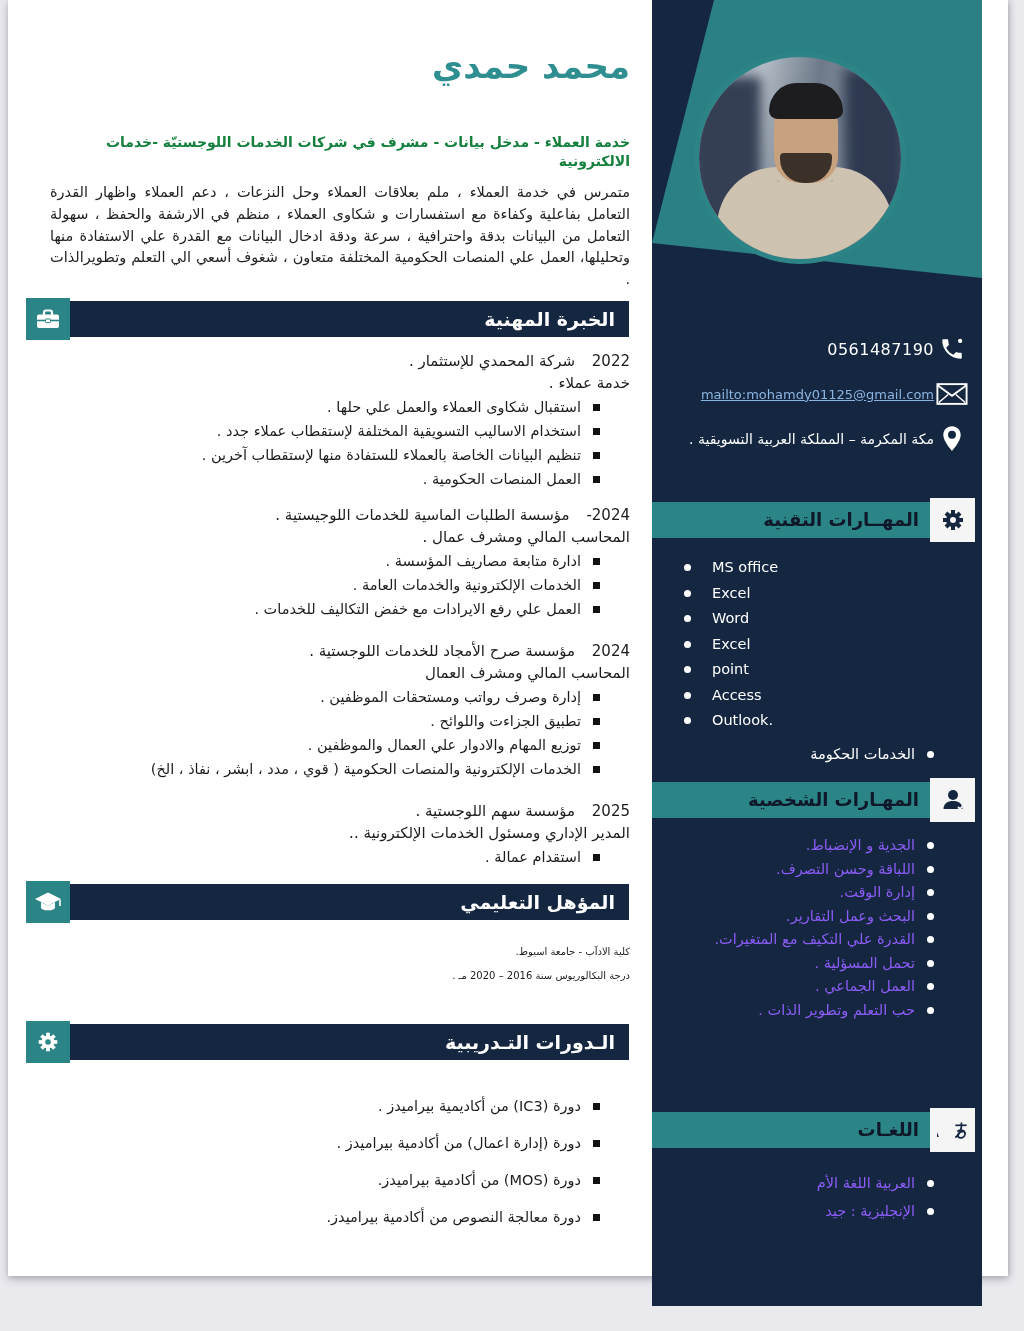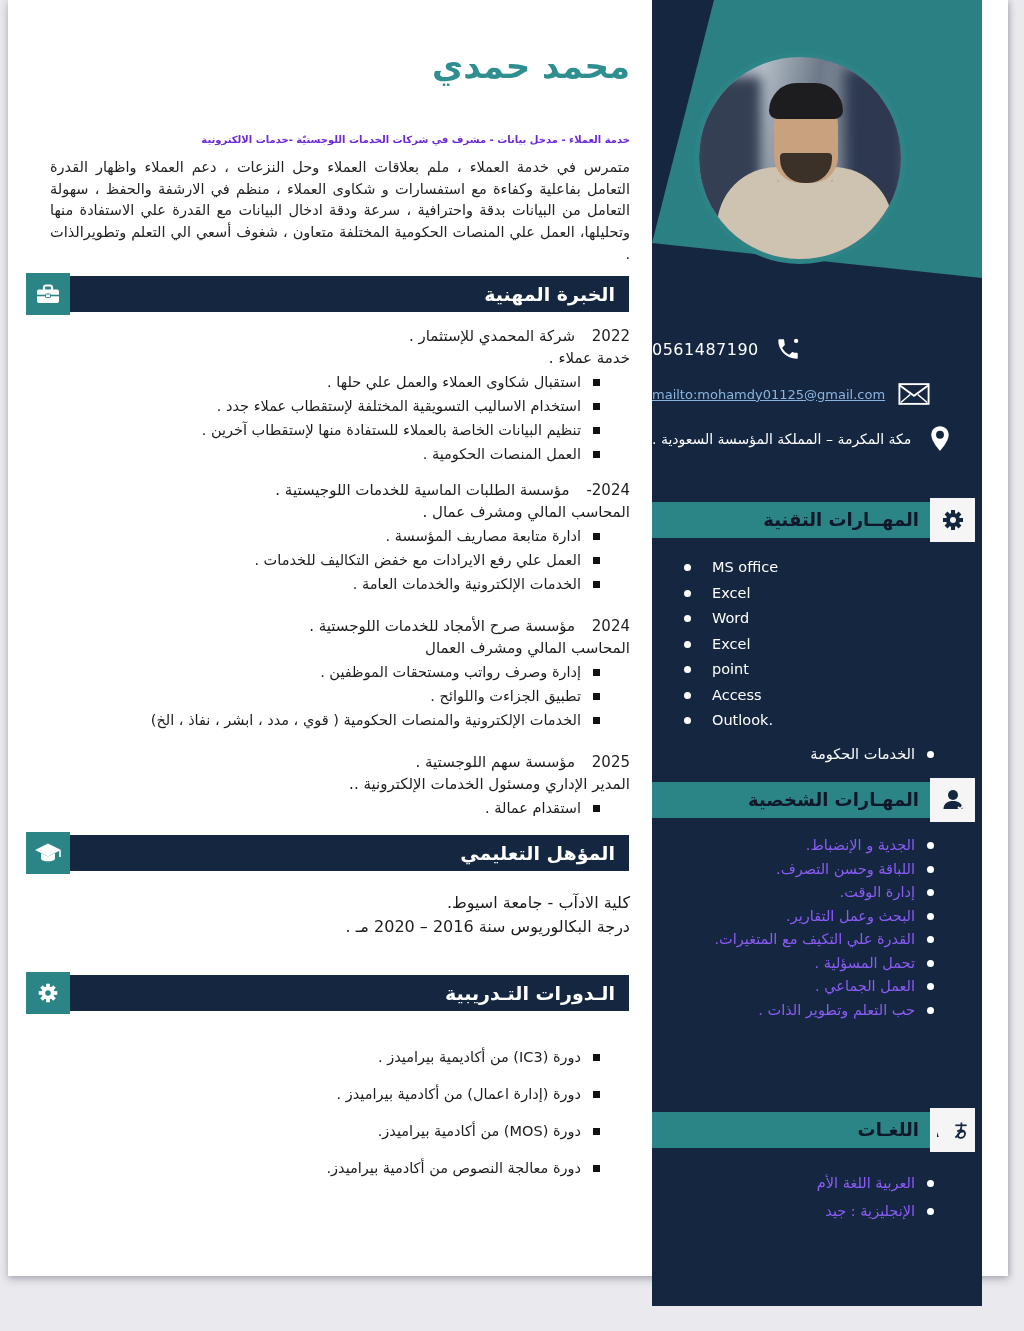--- a/index.html
+++ b/index.html
@@ -20,21 +20,21 @@
   .main {
     position:absolute; left:0; top:0; width:644px; height:1306px;
     padding:0 22px 0 42px; direction:rtl; color:#1c1c1c;
   }
   .name {
     margin-top:46px; padding-left:6px;
     font-size:34px; font-weight:bold; color:#2f8e90;
     text-align:right; letter-spacing:1px; line-height:1.2;
   }
   .tagline {
-    margin-top:46px; font-size:10px; font-weight:bold; color:#6d28d9;
+    margin-top:46px; font-size:14px; font-weight:bold; color:#15803d;
     text-align:right; line-height:1.4;
   }
   .summary {
     margin-top:10px; font-size:14.5px; line-height:21.8px;
     text-align:justify; color:#222;
   }
   .secbar {
     position:relative; height:36px; background:#152740;
     margin-left:-22px; margin-right:1px; border-radius:2px 0 0 2px;
   }
@@ -62,21 +62,21 @@
   .job .year { font-weight:normal; margin-left:12px; display:inline-block; }
   .job ul, .courses-list { list-style:none; padding-right:30px; margin-top:3px; }
   .job li, .courses-list li {
     position:relative; padding-right:19px; margin-bottom:3px;
     line-height:21px; font-size:14.5px; text-align:right;
   }
   .job li::before, .courses-list li::before {
     content:""; position:absolute; right:0; top:7px; width:7px; height:7px; background:#111;
   }
   .job2 { margin-top:14px; } .job3 { margin-top:20px; } .job4 { margin-top:20px; }
-  .edu-lines { margin-top:20px; font-size:16px; line-height:24px; text-align:right; }
+  .edu-lines { margin-top:20px; font-size:10px; line-height:24px; text-align:right; }
   .courses-list { margin-top:36px; }
   .courses-list li { margin-bottom:16px; }
 
   
   .sidebar {
     position:absolute; left:644px; top:0; width:330px; height:1306px;
     background:#152740; direction:rtl; color:#fff;
   }
   .band {
     position:absolute; left:0; top:0; width:330px; height:292px;
@@ -108,22 +108,22 @@
     position:absolute; left:70px; top:26px; width:74px; height:36px;
     background:#1d1c1f; border-radius:34px 34px 10px 10px;
   }
   .photo .beard {
     position:absolute; left:81px; top:96px; width:52px; height:30px;
     background:rgba(40,33,30,.88); border-radius:4px 4px 24px 24px;
   }
 
   .contact { position:absolute; top:334px; left:0; right:14px; }
   .contact .crow {
-    display:flex; flex-direction:row; align-items:center; gap:13px;
-    justify-content:flex-end; margin-bottom:15px; min-height:30px;
+    display:flex; flex-direction:row; align-items:center; gap:2px;
+    justify-content:flex-start; margin-bottom:15px; min-height:30px;
   }
   .contact .cicon { width:32px; display:flex; justify-content:center; flex:0 0 32px; }
   .contact .ctext { font-size:15px; }
   .contact .phone-text { font-size:16px; letter-spacing:.5px; }
   .contact .email-text { font-size:13px; color:#8ab4e0; text-decoration:underline; direction:ltr; }
   .contact .loc-text { font-size:14px; }
 
   .sbar {
     position:absolute; left:0; width:323px; height:36px; background:#2b8486;
   }
@@ -211,34 +211,35 @@
     </div>
 
     <div class="job job2">
       <div class="jline">
         <span class="year">2024-</span>
         <span class="company">مؤسسة الطلبات الماسية للخدمات اللوجيستية .</span>
       </div>
       <div class="jline">المحاسب المالي ومشرف عمال .</div>
       <ul>
         <li>ادارة متابعة مصاريف المؤسسة .</li>
+        <li>الخدمات الإلكترونية والخدمات العامة .</li>
         <li>العمل علي رفع الايرادات مع خفض التكاليف للخدمات  .</li>
-        <li>الخدمات الإلكترونية والخدمات العامة .</li>
       </ul>
     </div>
 
     <div class="job job3">
       <div class="jline">
         <span class="year">2024</span>
         <span class="company">مؤسسة صرح الأمجاد للخدمات اللوجستية  .</span>
       </div>
       <div class="jline">المحاسب المالي ومشرف العمال</div>
       <ul>
         <li>إدارة وصرف رواتب ومستحقات الموظفين .</li>
         <li>تطبيق الجزاءت واللوائح .</li>
+        <li>توزيع المهام والادوار علي العمال والموظفين .</li>
         <li>الخدمات الإلكترونية  والمنصات الحكومية ( قوي  ، مدد ، ابشر ، نفاذ ، الخ)</li>
       </ul>
     </div>
 
     <div class="job job4">
       <div class="jline">
         <span class="year">2025</span>
         <span class="company">مؤسسة سهم اللوجستية .</span>
       </div>
       <div class="jline">المدير الإداري ومسئول الخدمات الإلكترونية ..</div>
@@ -321,21 +322,21 @@
           </svg>
         </span>
         <a class="ctext email-text">mailto:mohamdy01125@gmail.com</a>
       </div>
       <div class="crow">
         <span class="cicon">
           <svg width="22" height="28" viewBox="0 0 24 30">
             <path fill-rule="evenodd" d="M12 1C6.5 1 2.5 5.2 2.5 10.6 2.5 17.6 12 28 12 28s9.5-10.4 9.5-17.4C21.5 5.2 17.5 1 12 1zm0 13.6a4.3 4.3 0 1 1 0-8.6 4.3 4.3 0 0 1 0 8.6z" fill="#fff"></path>
           </svg>
         </span>
-        <span class="ctext loc-text">مكة المكرمة – المملكة المؤسسة السعودية .</span>
+        <span class="ctext loc-text">مكة المكرمة – المملكة العربية التسويقية .</span>
       </div>
     </div>
 
     <div class="sbar tech-bar">
       <span class="sbartitle">المهــارات التقنية</span>
       <span class="wbox">
         <svg width="28" height="28" viewBox="0 0 28 28">
           <g stroke="#152740" stroke-width="4">
             <line x1="14" y1="4" x2="14" y2="24"></line>
             <line x1="4" y1="14" x2="24" y2="14"></line>

